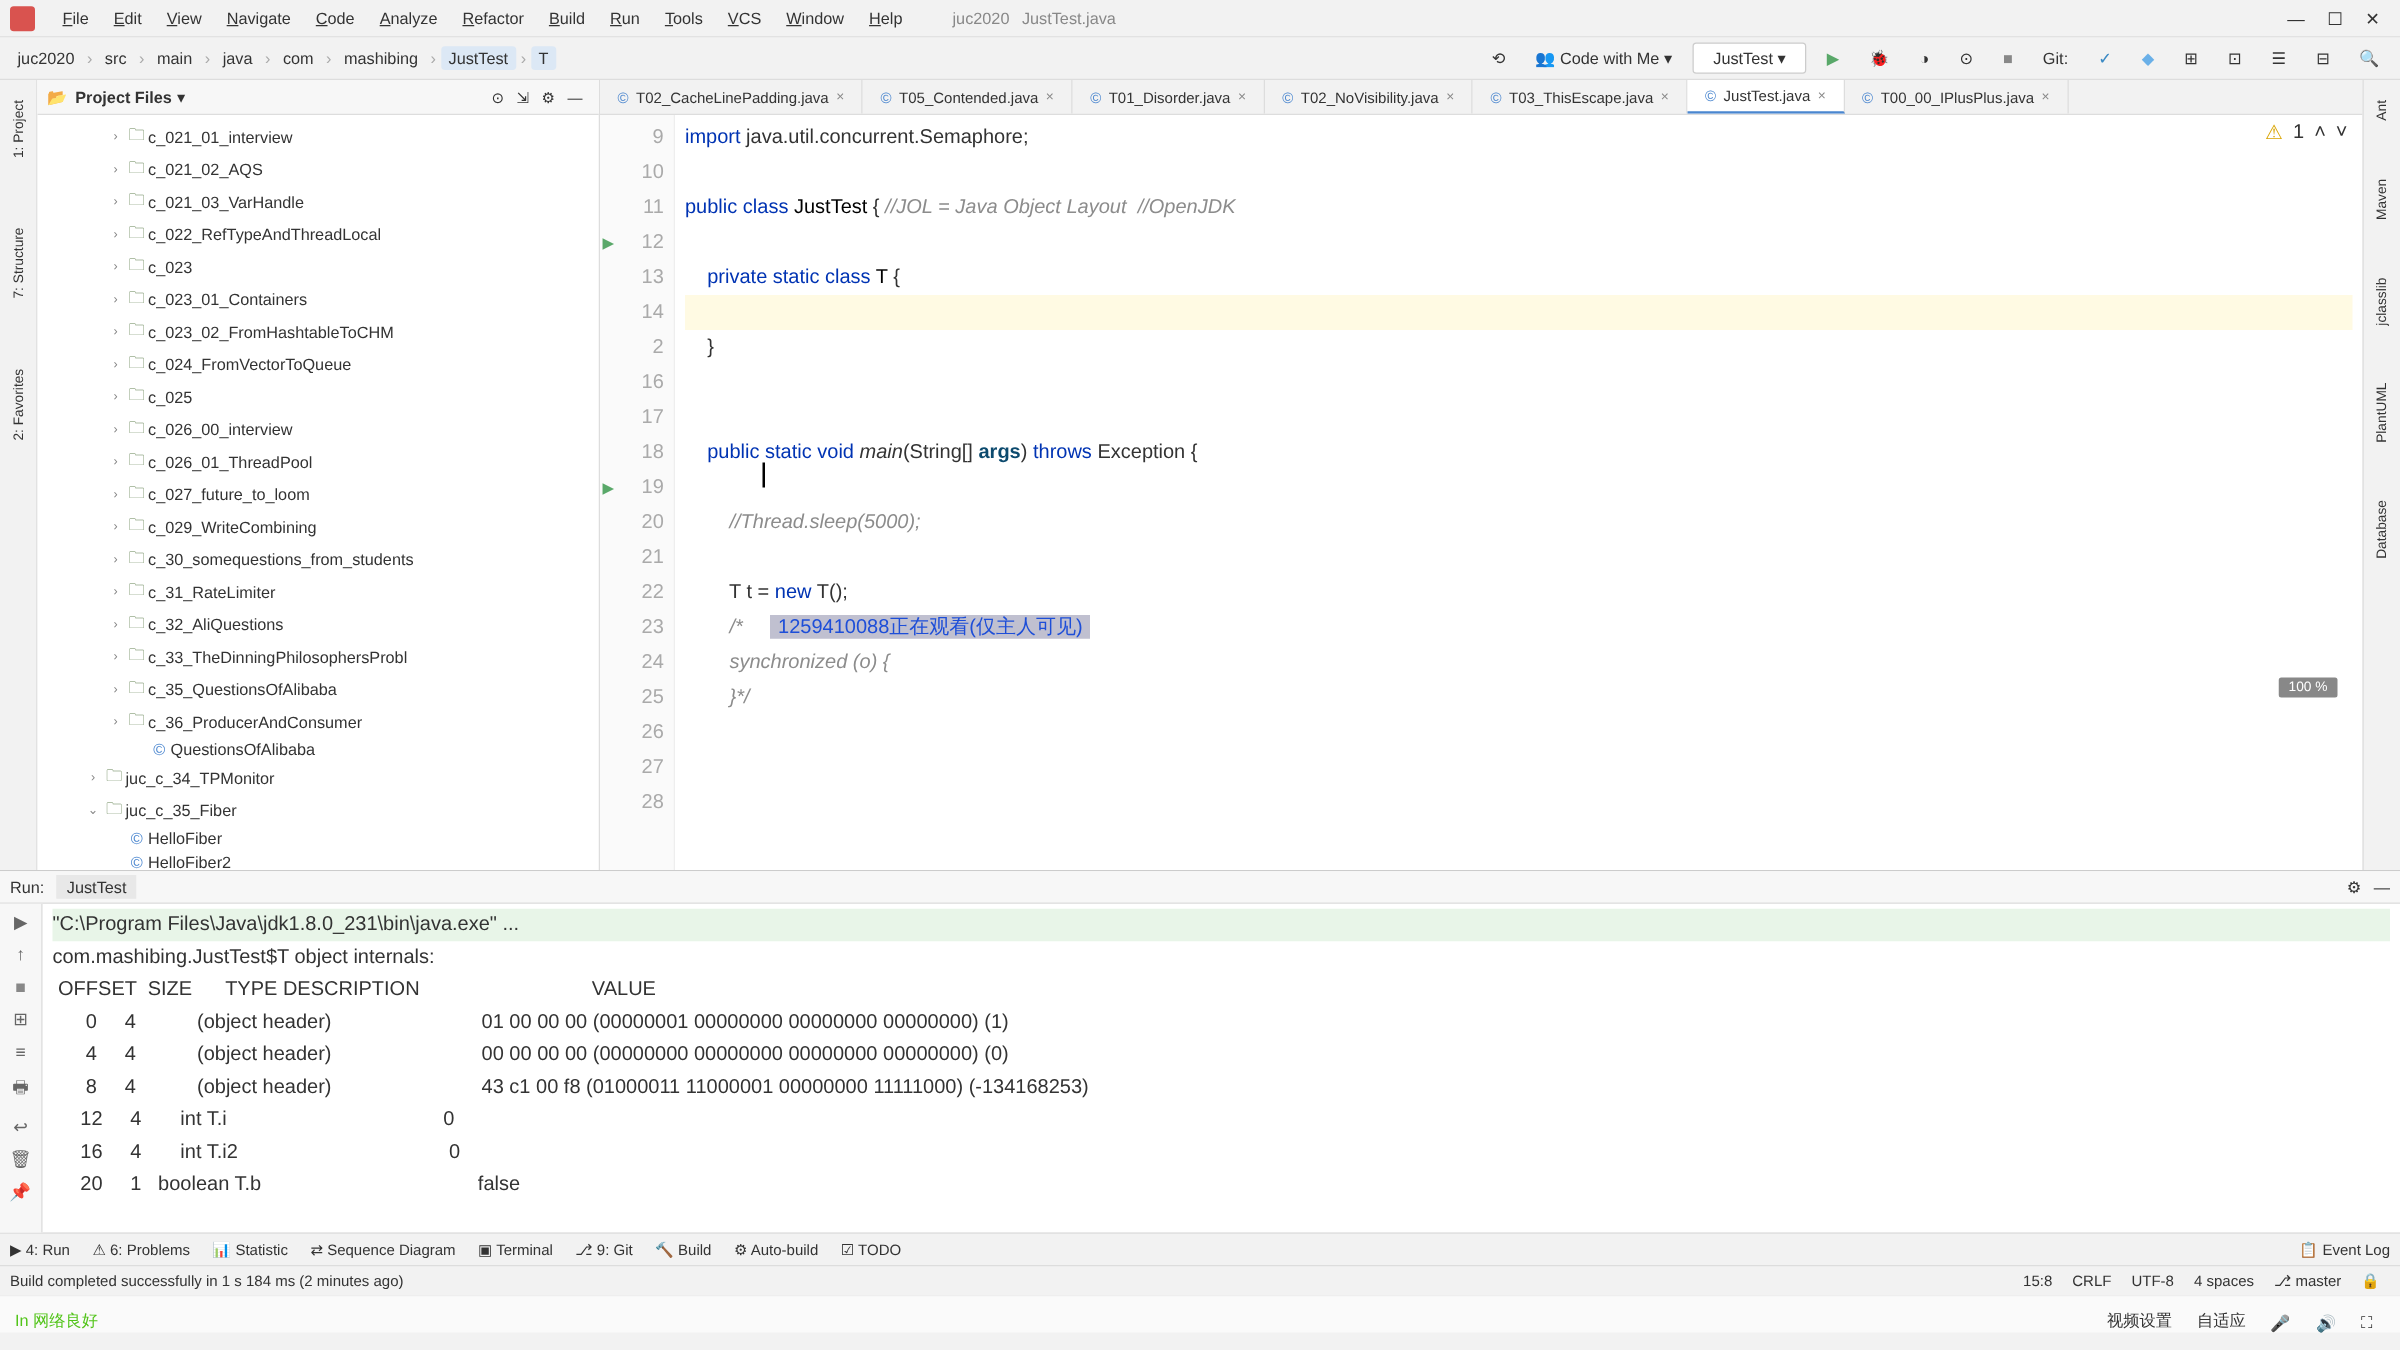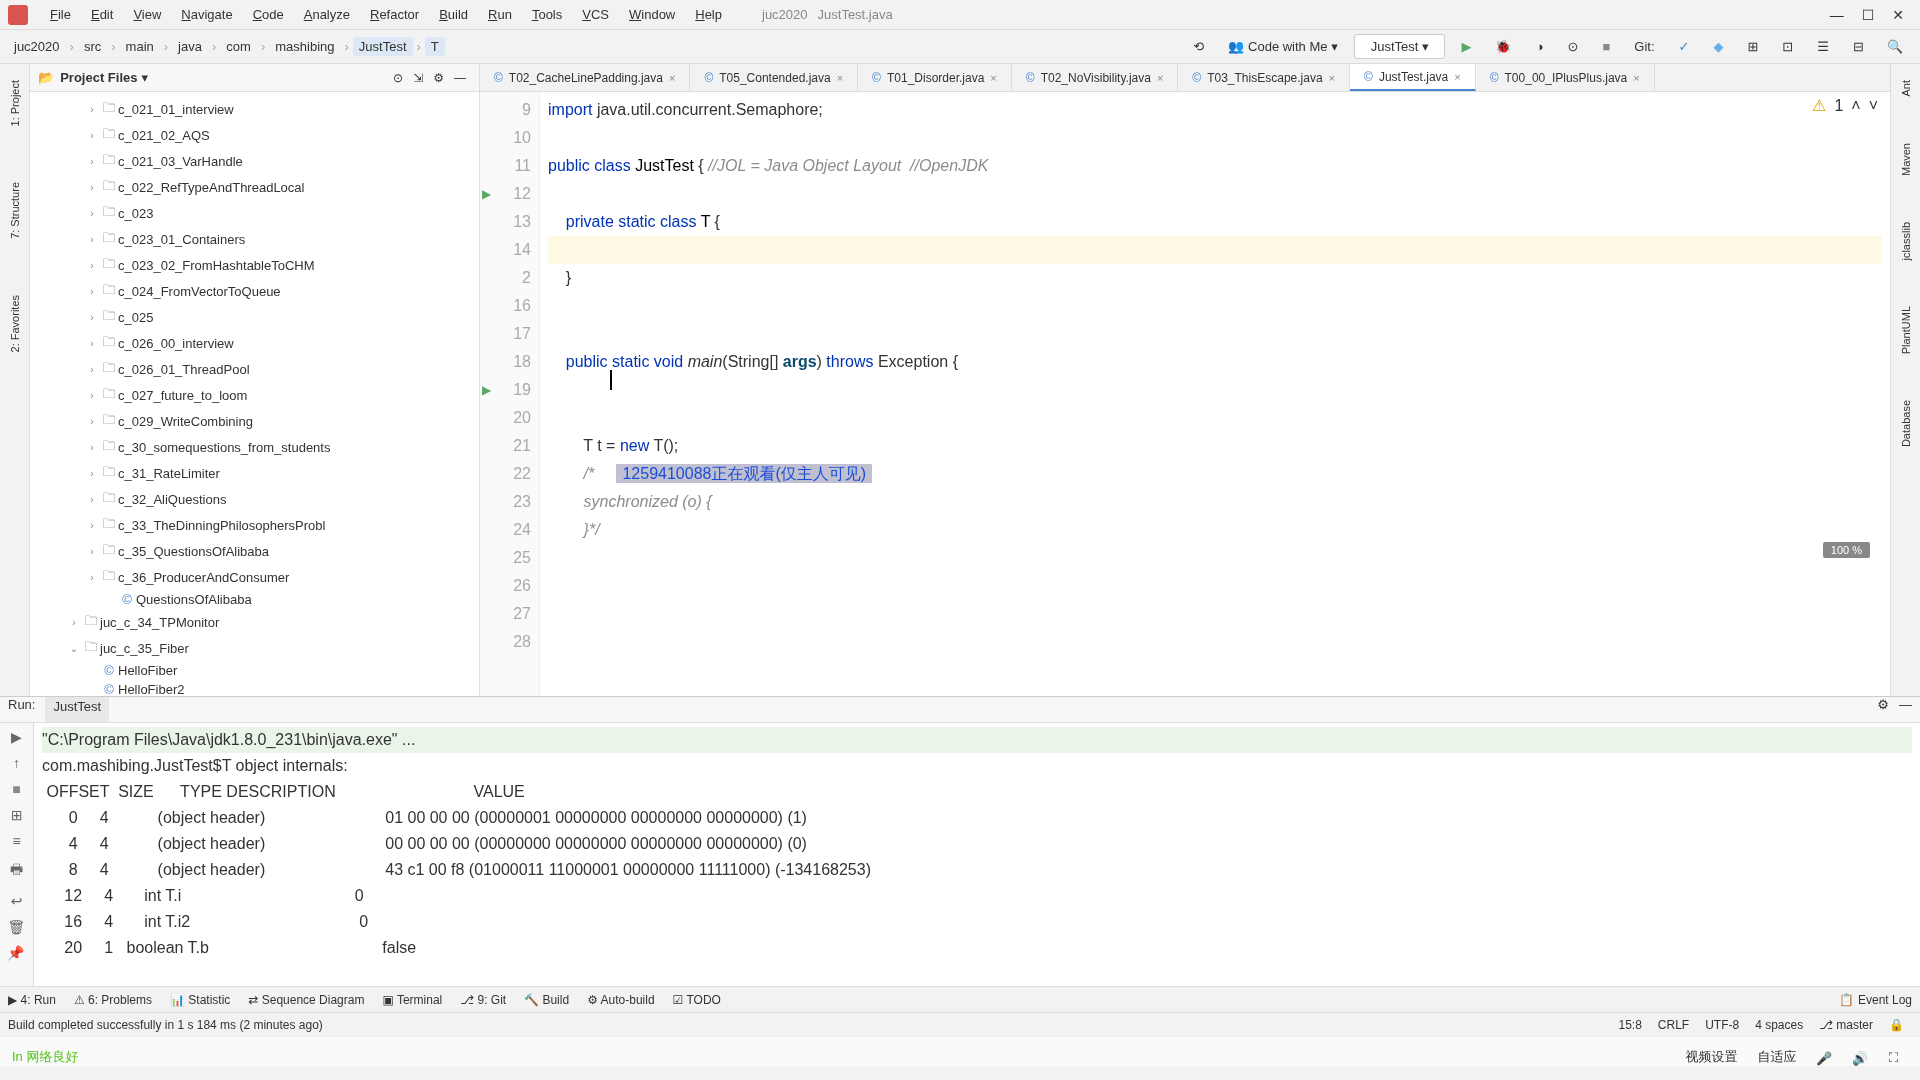--- a/index.html
+++ b/index.html
@@ -52,21 +52,21 @@
 .code-line { height: 28px; line-height: 28px; white-space: pre; }
 .cl-highlight { background: #fffae3; }
 .kw { color: #0033b3; }
 .type { color: #000; }
 .comment { color: #8c8c8c; font-style: italic; margin-top: 16px; }
 .field { color: #0c4a6e; font-weight: bold; }
 .method { font-style: italic; }
 .overlay-badge { position: absolute; background: #888; color: #fff; font-size: 11px; padding: 2px 8px; border-radius: 2px; }
 
 .run-panel { height: 290px; border-top: 1px solid #ccc; background: #fff; display: flex; flex-direction: column; }
-.run-header { height: 26px; display: flex; padding: 0 8px; background: #f7f7f7; border-bottom: 1px solid #ddd; }
+.run-header { height: 26px; display: flex; align-items: center; padding: 0 8px; background: #f7f7f7; border-bottom: 1px solid #ddd; }
 .run-body { flex: 1; display: flex; }
 .run-toolbar { width: 34px; background: #f7f7f7; border-right: 1px solid #ddd; display: flex; flex-direction: column; align-items: center; padding-top: 6px; gap: 10px; }
 .run-toolbar .rt-btn { cursor: pointer; font-size: 14px; color: #666; }
 .console { flex: 1; font-family: "Consolas", "Courier New", monospace; font-size: 16px; padding: 4px 8px; overflow: auto; white-space: pre; }
 .console-line { line-height: 26px; }
 
 .bottom-bar { height: 26px; background: #f2f2f2; border-top: 1px solid #ddd; display: flex; align-items: center; padding: 0 8px; gap: 18px; font-size: 12px; }
 .bottom-bar .bb-item { cursor: pointer; }
 .bottom-bar .spacer { flex: 1; }
 
@@ -356,20 +356,21 @@
           <div class="code-line"></div>
           <div class="code-line"><span class="kw">public class</span> <span class="type">JustTest</span> { <span class="comment">//JOL = Java Object Layout  //OpenJDK</span></div>
           <div class="code-line"></div>
           <div class="code-line">    <span class="kw">private static class</span> <span class="type">T</span> {</div>
           <div class="code-line cl-highlight"></div>
           <div class="code-line">    }</div>
           <div class="code-line"></div>
           <div class="code-line"></div>
           <div class="code-line">    <span class="kw">public static void</span> <span class="method">main</span>(String[] <span class="field">args</span>) <span class="kw">throws</span> Exception {</div>
           <div class="code-line"></div>
+          <div class="code-line">        <span class="comment">//Thread.sleep(5000);</span></div>
           <div class="code-line"></div>
           <div class="code-line">        T t = <span class="kw">new</span> T();</div>
           <div class="code-line">        <span class="comment">/*</span>     <span style="background:#c0c0d0;color:#1d4ed8;padding:1px 6px;">1259410088正在观看(仅主人可见)</span></div>
           <div class="code-line">        <span class="comment">synchronized (o) {</span></div>
           <div class="code-line">        <span class="comment">}*/</span></div>
         </div>
       <div class="cursor-mark"></div>
       <div style="position:absolute;top:4px;right:12px;display:flex;gap:8px;align-items:center;">
         <span style="color:#d9a400;">⚠</span>
           <span>1</span>

